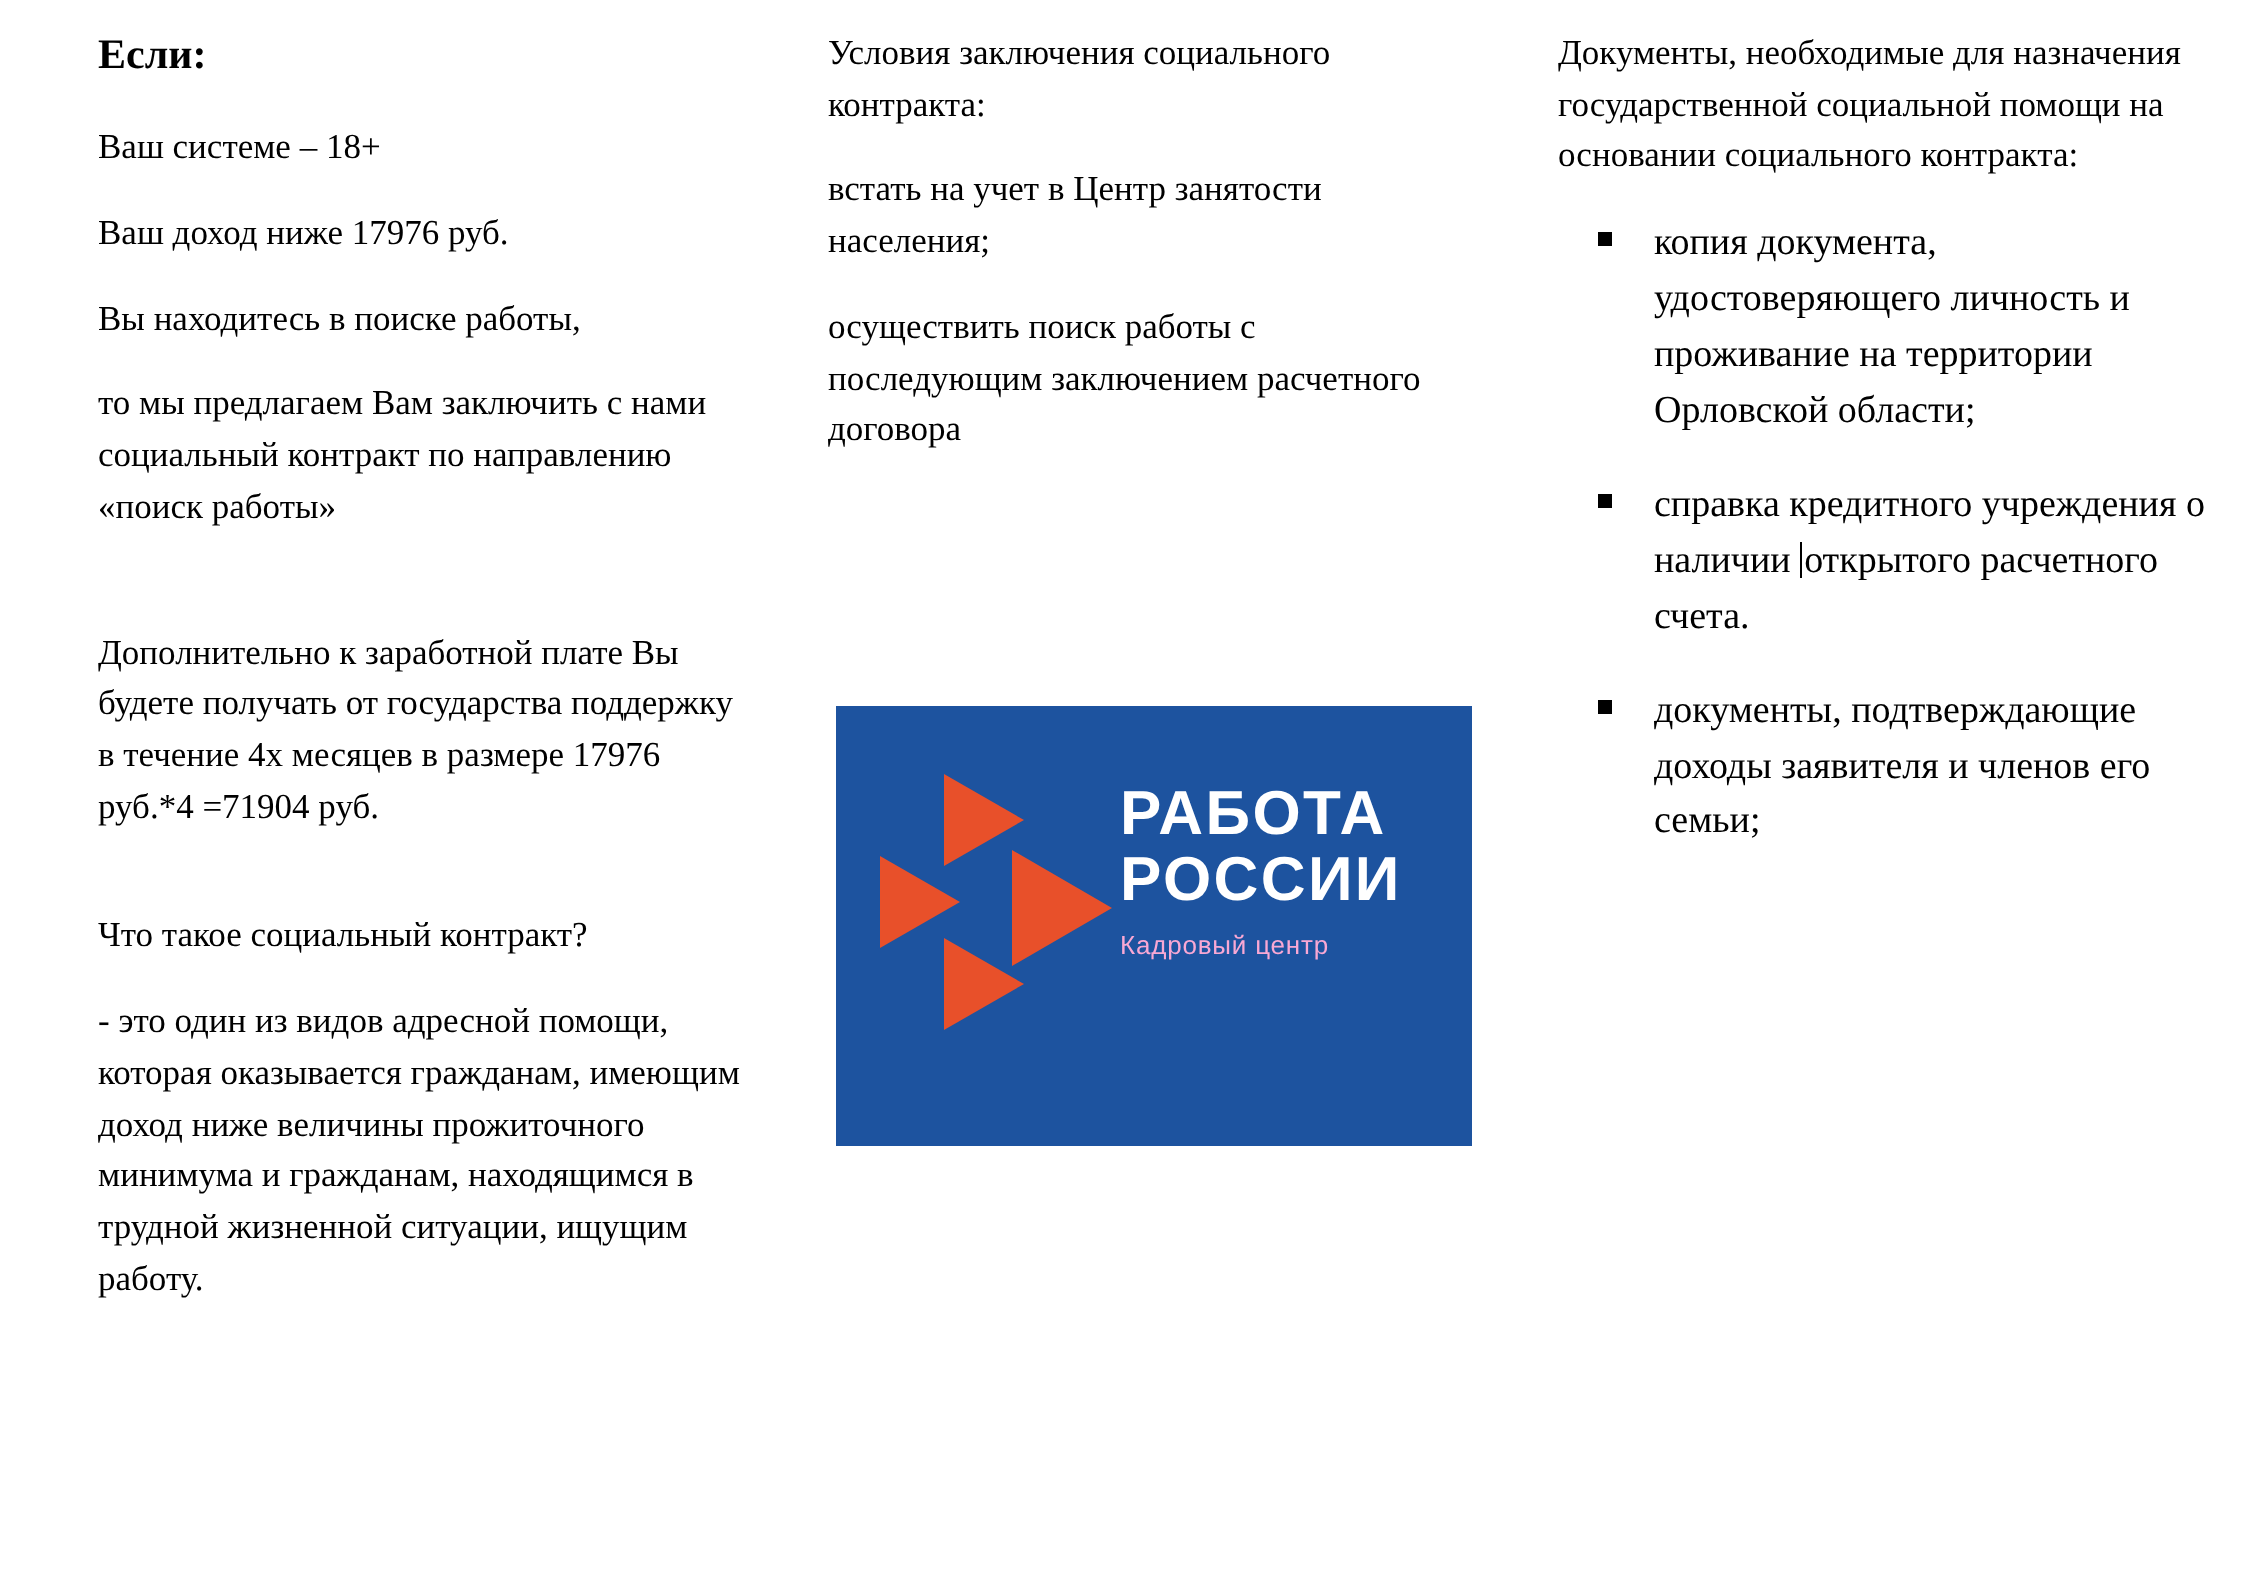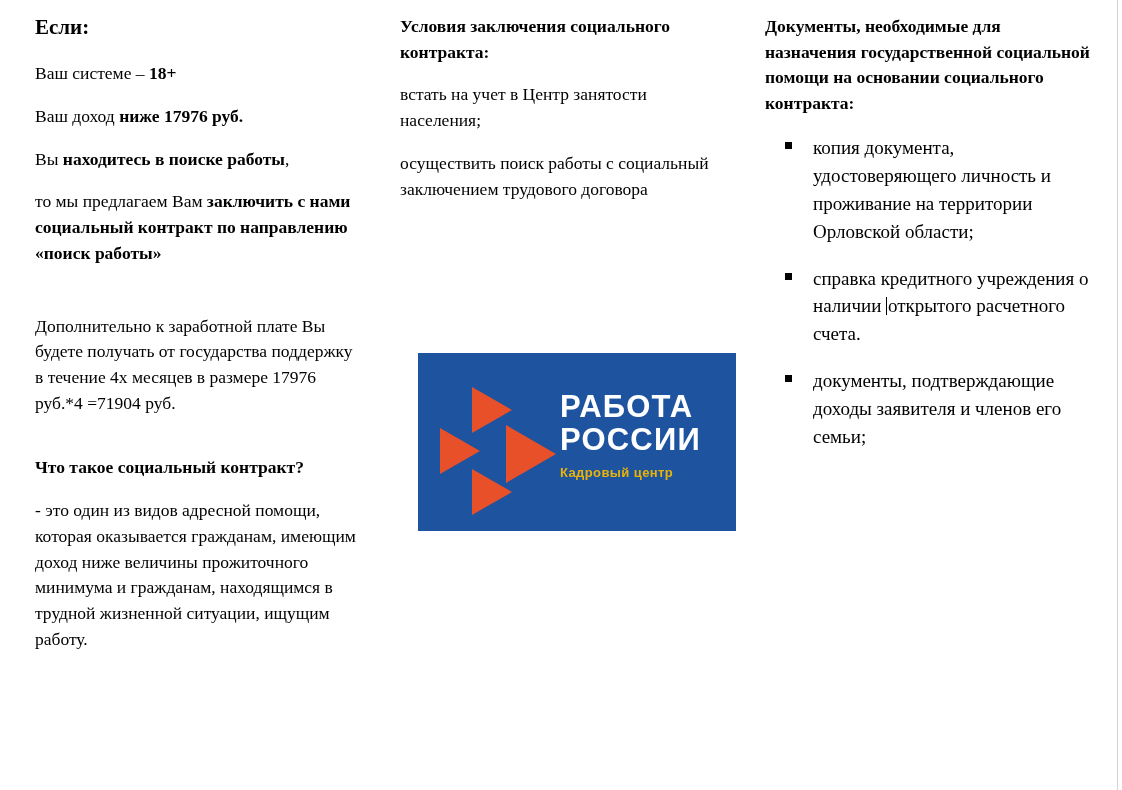--- a/index.html
+++ b/index.html
@@ -15,20 +15,21 @@
     overflow: hidden;
     font-family: "Liberation Serif", "DejaVu Serif", serif;
     color: #000000;
     -webkit-font-smoothing: antialiased;
   }
 
   .page {
     position: absolute;
     inset: 0;
     background: #ffffff;
+    margin-left: 14px;
   }
 
   
   .pane-edge {
     position: absolute;
     top: 0;
     left: 1117px;
     width: 1px;
     height: 790px;
     background: #d4d4d4;
@@ -51,23 +52,23 @@
   .col-3 { left: 765px; width: 330px; }
 
   p {
     margin: 0 0 17px 0;
     font-size: 17.5px;
     line-height: 1.47;
     text-align: left;
   }
 
   .h-bold {
-    font-weight: bold;
-  }
-  b, strong { font-weight: bold; }
+    font-weight: normal;
+  }
+  b, strong { font-weight: normal; }
 
   .spacer-lg { height: 30px; }
   .spacer-md { height: 22px; }
 
   
   .lead-title {
     font-size: 21px;
     font-weight: bold;
     margin: 0 0 20px 0;
     line-height: 1.3;
@@ -102,24 +103,24 @@
     width: 1px;
     height: 18px;
     background: #000;
     vertical-align: -3px;
     margin: 0 1px 0 0;
   }
 
   
   .logo-panel {
     position: absolute;
-    left: 418px;
+    left: 404px;
     top: 353px;
     width: 318px;
-    height: 178px;
+    height: 220px;
     background: #1d539f;
     overflow: hidden;
   }
   .logo-inner {
     position: absolute;
     left: 0; top: 0; right: 0; bottom: 0;
   }
   .logo-mark {
     position: absolute;
     left: 22px;
@@ -166,25 +167,24 @@
     font-weight: bold;
     font-size: 31px;
     letter-spacing: 1.2px;
     color: #ffffff;
     line-height: 1.06;
     display: block;
   }
   .logo-sub {
     font-family: "Liberation Sans", "DejaVu Sans", sans-serif;
     font-size: 13px;
-    color: #eab308;
+    color: #f9a8d4;
     letter-spacing: 0.4px;
     display: block;
     margin-top: 8px;
-    font-weight: bold;
   }
 </style>
 </head>
 <body>
 
 <div class="page">
 
   <div class="columns">
 
     <div class="col col-1">
@@ -210,21 +210,21 @@
       <p> - это один из видов адресной помощи, которая оказывается гражданам, имеющим доход ниже величины прожиточного минимума и гражданам, находящимся в трудной жизненной ситуации, ищущим работу.</p>
     </div>
 
     <div class="col col-2">
 
       <p class="h-bold">Условия заключения социального контракта:</p>
 
       <p>встать на учет в Центр занятости населения;</p>
 
 
-      <p>осуществить поиск работы с социальный заключением трудового договора</p>
+      <p>осуществить поиск работы с последующим заключением расчетного договора</p>
     </div>
 
     <div class="col col-3">
 
       <p class="h-bold">Документы, необходимые для назначения государственной социальной помощи на основании социального контракта:</p>
 
       <ul class="doc-list">
         <li>
           <span class="bullet"></span>
           <span>копия документа, удостоверяющего личность и проживание на территории Орловской области;</span>

